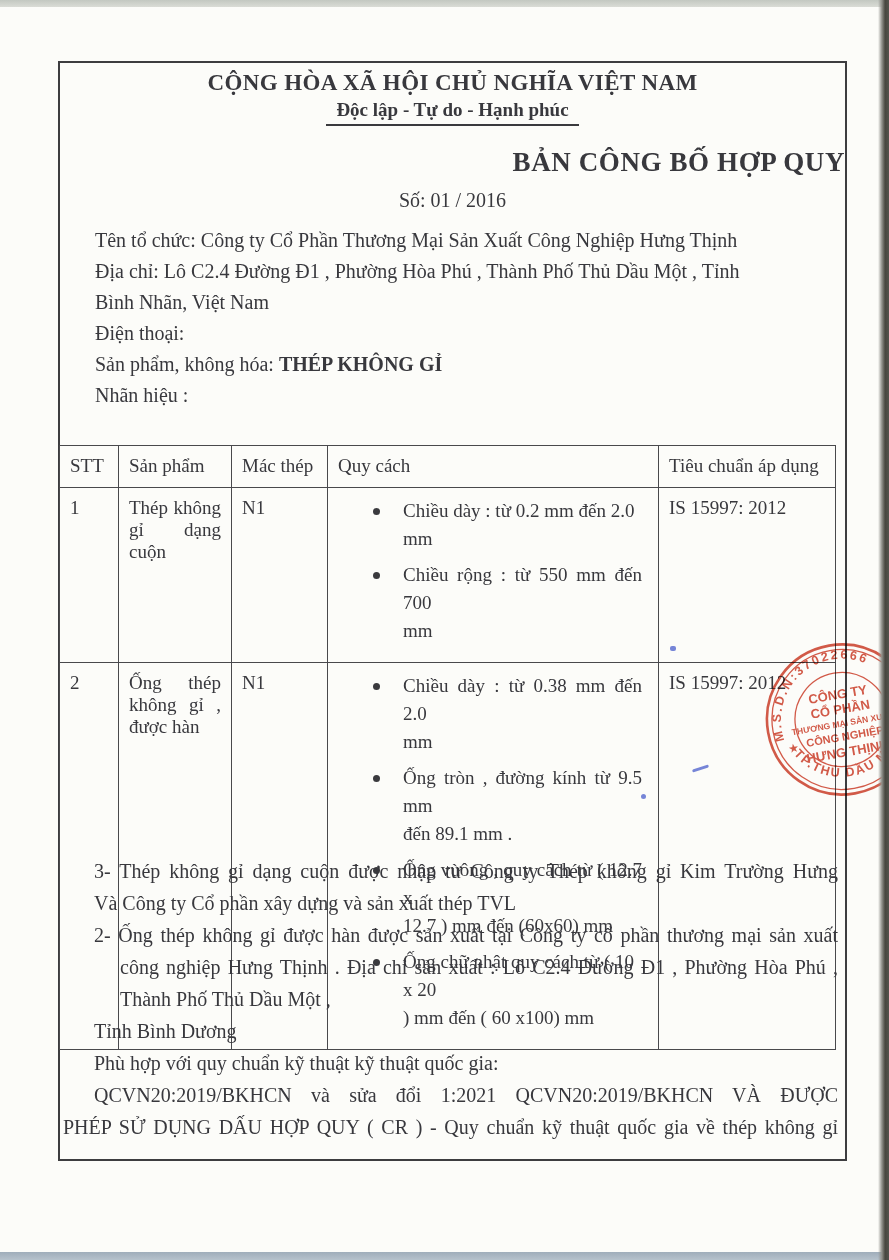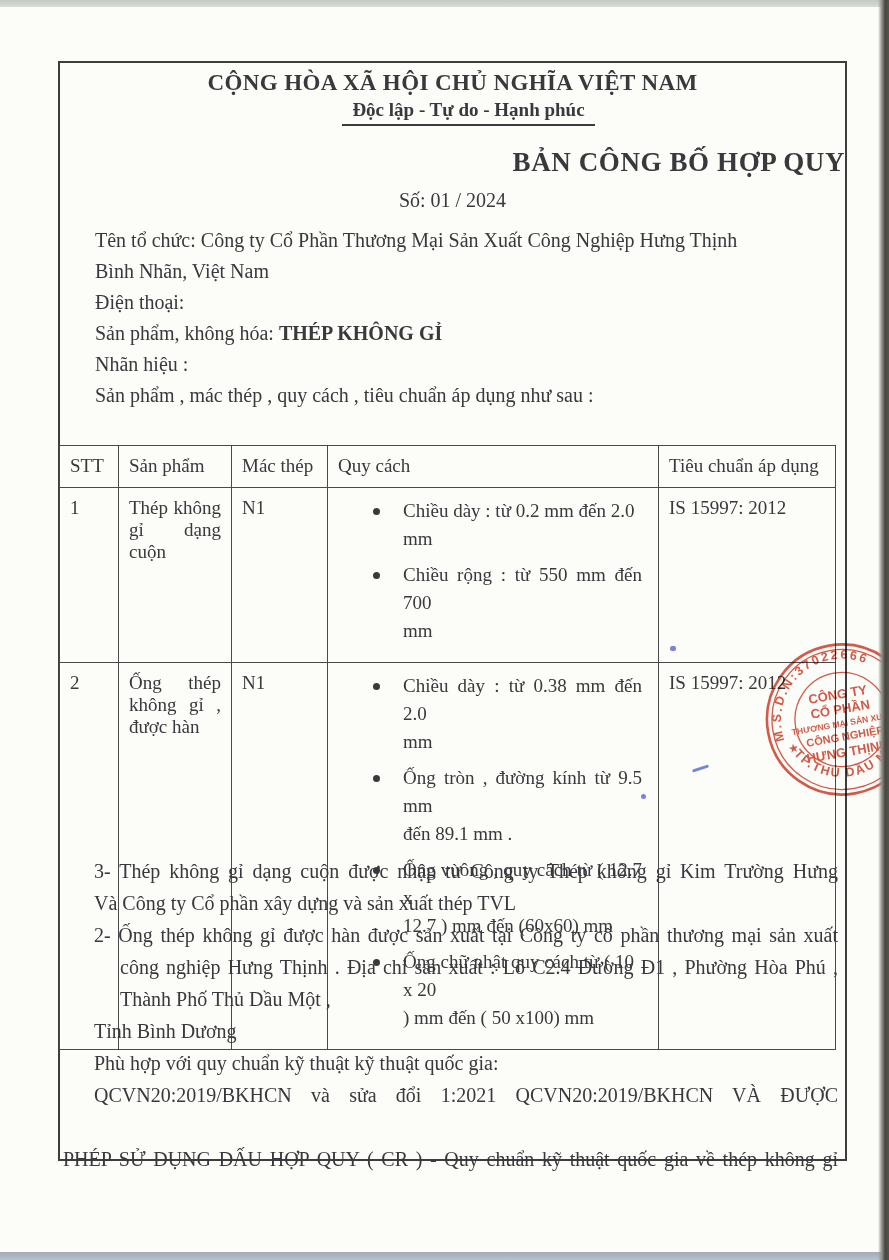--- a/index.html
+++ b/index.html
@@ -18,21 +18,21 @@
   .scan-right  { position:absolute; top:0; bottom:0; right:0; width:11px;
                  background:linear-gradient(to right, rgba(250,250,248,0), #90908a 35%, #47463f 65%, #55544d); z-index:60; }
 
   .frame {
     position:absolute; left:58px; top:61px; width:785px; height:1096px;
     border:2px solid #3d3d40;
   }
 
   .center { position:absolute; left:60px; width:785px; text-align:center; }
   .nat-title  { top:70px;  font-size:23px; font-weight:bold; letter-spacing:.4px; }
-  .motto-wrap { top:99px;  font-size:19px; font-weight:bold;margin-left:16px; }
+  .motto-wrap { top:99px;  font-size:19px; font-weight:bold; }
   .motto-wrap .ul { display:inline-block; border-bottom:2px solid #3a3a3e; padding:0 10px 3px 10px; }
   .doc-title  { top:147px; font-size:27px; font-weight:bold; letter-spacing:.6px;text-align:right; }
   .doc-number { top:189px; font-size:20px; }
 
   .info {
     position:absolute; left:95px; top:225px; width:724px;
     font-size:20px; line-height:31px;
   }
   .info .b { font-weight:bold; }
 
@@ -63,21 +63,21 @@
   .ln { display:block; }
   .jl { text-align:justify; text-align-last:justify; }
 
   .notes {
     position:absolute; left:58px; top:855px; width:780px;
     font-size:20px; line-height:32px;
   }
   .notes .ln { display:block; }
   .m36 { margin-left:36px; }
   .m62 { margin-left:62px; }
-  .m5  { margin-left:5px;margin-top:32px; }
+  .m5  { margin-left:5px; }
 
   
   .stamp { position:absolute; left:742px; top:617px; width:200px; height:205px;
            z-index:20; mix-blend-mode:multiply; opacity:.9; }
   .stamp text { fill:#d04936; font-family:"Liberation Sans","DejaVu Sans",sans-serif; font-weight:bold; }
   .stamp circle { stroke:#d04936; fill:none; }
 
   
   .ink { position:absolute; background:#3d52c9; opacity:.7; z-index:15; border-radius:2px; }
   .ink1 { left:670px; top:646px; width:6px; height:5px; }
@@ -89,29 +89,29 @@
 
 <div class="page">
 
   <div class="frame"></div>
 
   <div class="center nat-title">CỘNG HÒA XÃ HỘI CHỦ NGHĨA VIỆT NAM</div>
   <div class="center motto-wrap">
     <span class="ul">Độc lập - Tự do - Hạnh phúc</span>
   </div>
   <div class="center doc-title">BẢN CÔNG BỐ HỢP QUY</div>
-  <div class="center doc-number">Số: 01 / 2024</div>
+  <div class="center doc-number">Số: 01 / 2016</div>
 
   <div class="info">
     <div>Tên tổ chức: Công ty Cổ Phần Thương Mại Sản Xuất Công Nghiệp Hưng Thịnh</div>
+    <div>Địa chỉ: Lô C2.4 Đường Đ1 , Phường Hòa Phú , Thành Phố Thủ Dầu Một , Tỉnh</div>
     <div>Bình Nhãn, Việt Nam</div>
     <div>Điện thoại:</div>
     <div><span>Sản phẩm, không hóa: </span><span class="b">THÉP KHÔNG GỈ</span></div>
     <div>Nhãn hiệu :</div>
-    <div>Sản phẩm , mác thép , quy cách , tiêu chuẩn áp dụng như sau :</div>
   </div>
 
   <table class="doc-table">
     <colgroup>
       <col style="width:59px">
         <col style="width:113px">
         <col style="width:96px">
         <col style="width:331px">
         <col style="width:177px">
     </colgroup>
@@ -160,21 +160,21 @@
           <li>
             <span class="ln jl">Ống tròn , đường kính từ 9.5 mm</span>
             <span class="ln">đến 89.1 mm .</span>
           </li>
           <li>
             <span class="ln jl">Ống vuông , quy cách từ ( 12.7 x</span>
             <span class="ln">12.7 ) mm đến (60x60) mm</span>
           </li>
           <li>
             <span class="ln">Ống chữ nhật quy cách từ ( 10 x 20</span>
-            <span class="ln">) mm đến ( 50 x100) mm</span>
+            <span class="ln">) mm đến ( 60 x100) mm</span>
           </li>
         </ul>
       </td>
       <td class="td-cell">IS 15997: 2012</td>
     </tr>
   </tbody>
     </table>
 
   <div class="notes">
     <span class="ln m36 jl">3-  Thép không gỉ dạng cuộn được nhập từ Công ty Thép không gỉ Kim Trường Hưng</span>

